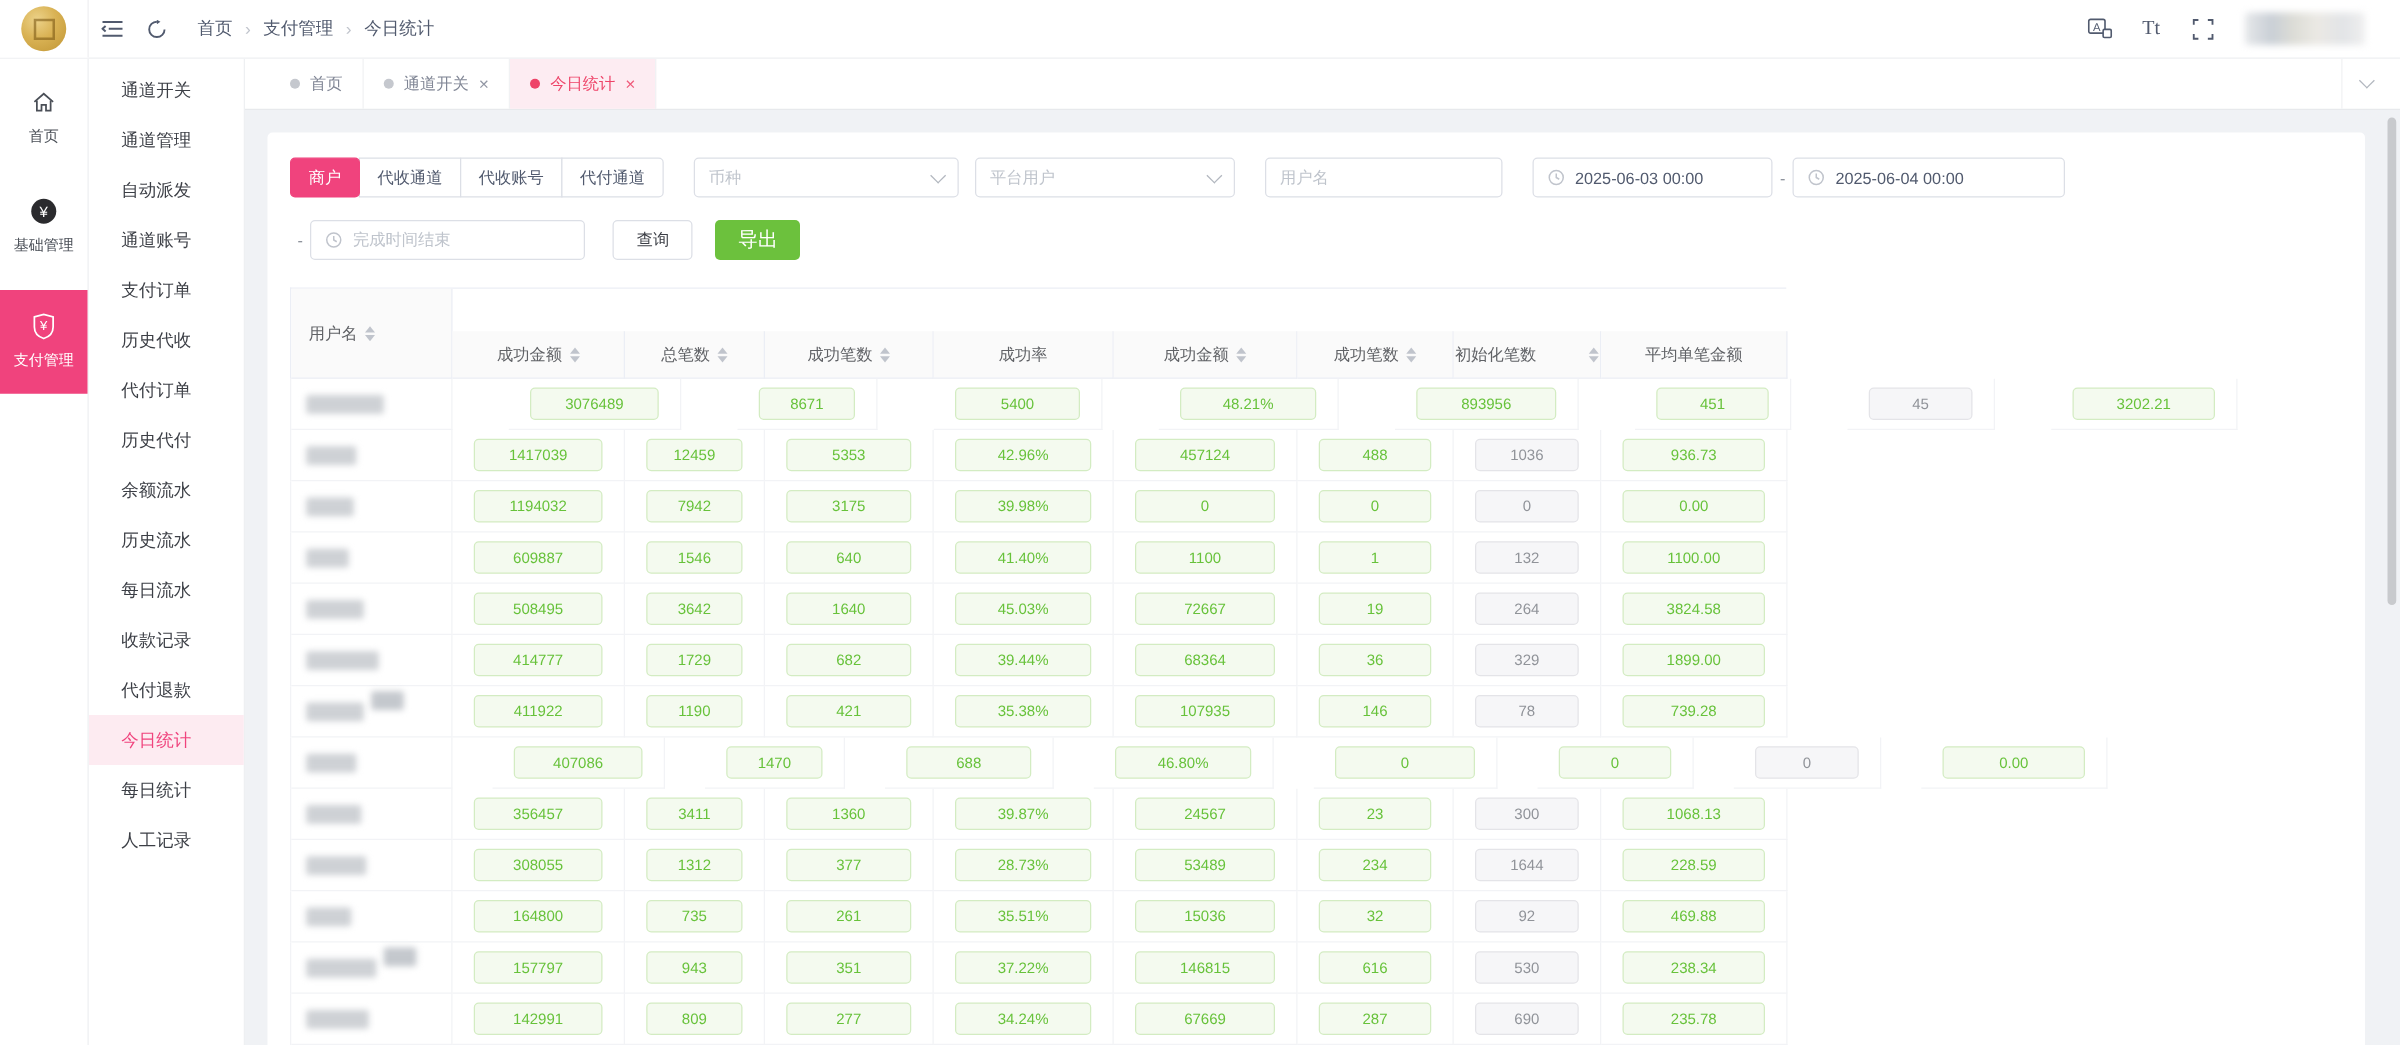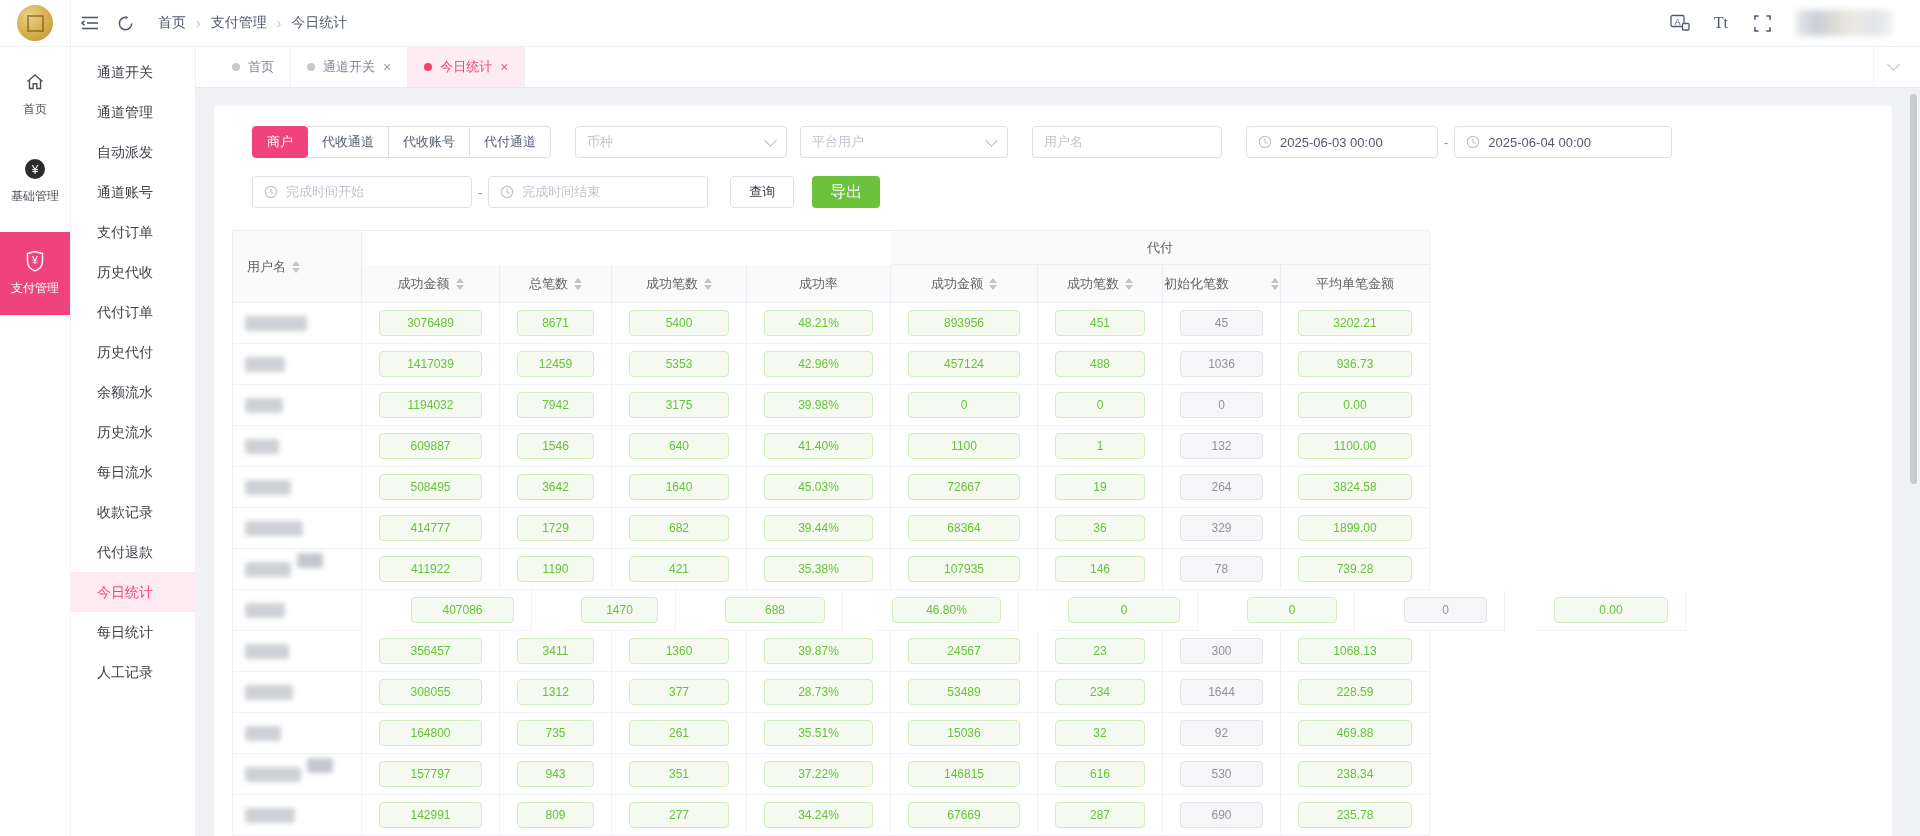--- a/index.html
+++ b/index.html
@@ -51,21 +51,21 @@
   .tab.active .dot{background:#ee4368;}
   .tab-close{font-size:14px;line-height:1;opacity:.85;cursor:pointer;}
   .tab-more{position:absolute;right:8px;top:0;height:41px;width:38px;border-left:1px solid #f1f2f4;
             display:flex;align-items:center;justify-content:center;cursor:pointer;}
   .caret-down{display:inline-block;width:8px;height:8px;border-right:1.6px solid #b2b7bf;
               border-bottom:1.6px solid #b2b7bf;transform:rotate(45deg);margin-top:-4px;}
 
   
   .card{position:absolute;left:18px;top:60px;width:1678px;height:760px;background:#fff;
         border-radius:4px;padding:20px 0 0 18px;box-sizing:border-box;overflow:hidden;}
-  .row1,.row2{display:flex;align-items:center;margin-left:20px;}
+  .row1,.row2{display:flex;align-items:center;}
   .row2{margin-top:18px;}
   .seg-group{display:flex;}
   .seg{height:32px;box-sizing:border-box;border:1px solid #dcdfe6;background:#fff;color:#515a6e;
        font-size:13px;padding:0 14px;cursor:pointer;margin-left:-1px;}
   .seg:first-child{margin-left:0;border-radius:4px 0 0 4px;}
   .seg:last-child{border-radius:0 4px 4px 0;}
   .seg.active{background:#f0437d;border-color:#f0437d;color:#fff;border-radius:4px;position:relative;z-index:2;}
   .ctl{height:32px;box-sizing:border-box;border:1px solid #dcdfe6;border-radius:4px;background:#fff;
        display:flex;align-items:center;padding:0 11px;font-size:13px;color:#515a6e;gap:8px;}
   .ph{color:#bfc4cc;}
@@ -275,29 +275,20 @@
             <svg width="14" height="14" viewBox="0 0 14 14" fill="none" stroke="#c0c4cc" stroke-width="1.2">
               <circle cx="7" cy="7" r="5.6"></circle>
                 <path d="M7 3.8 V7 L9.4 8.4"></path>
             </svg>
           </span>
           <span class="datev">2025-06-04 00:00</span>
         </div>
       </div>
 
       <div class="row2">
-        <div class="ctl w-time">
-          <span class="clock">
-            <svg width="14" height="14" viewBox="0 0 14 14" fill="none" stroke="#c0c4cc" stroke-width="1.2">
-              <circle cx="7" cy="7" r="5.6"></circle>
-                <path d="M7 3.8 V7 L9.4 8.4"></path>
-            </svg>
-          </span>
-          <span class="ph">完成时间开始</span>
-        </div>
         <span class="dash">-</span>
         <div class="ctl w-time">
           <span class="clock">
             <svg width="14" height="14" viewBox="0 0 14 14" fill="none" stroke="#c0c4cc" stroke-width="1.2">
               <circle cx="7" cy="7" r="5.6"></circle>
                 <path d="M7 3.8 V7 L9.4 8.4"></path>
             </svg>
           </span>
           <span class="ph">完成时间结束</span>
         </div>
@@ -307,21 +298,20 @@
 
       <div class="table">
         <div class="t-head" id="thead" style="grid-template-columns: 129px 138px 112px 135px 144px 147px 125px 118px 149px;">
             <div class="hc user" style="grid-area: 1 / 1 / 3;">
               <span class="hc-label">用户名</span>
               <span class="sort">
                 <i class="up"></i>
                 <i class="dn"></i>
               </span>
             </div>
-            <div class="hc group" style="grid-area: 1 / 6 / auto / 10;">代付</div>
             <div class="hc sub" style="grid-area: 2 / 2;">
               <span class="hc-label">成功金额</span>
               <span class="sort">
                 <i class="up"></i>
                 <i class="dn"></i>
               </span>
             </div>
             <div class="hc sub" style="grid-area: 2 / 3;">
               <span class="hc-label">总笔数</span>
               <span class="sort">
@@ -358,21 +348,21 @@
               <span class="sort">
                 <i class="up"></i>
                 <i class="dn"></i>
               </span>
             </div>
             <div class="hc sub" style="grid-area: 2 / 9;">
               <span class="hc-label">平均单笔金额</span>
             </div>
           </div>
         <div id="tbody">
-            <div class="t-row" style="grid-template-columns: 129px 138px 112px 135px 144px 147px 125px 118px 149px;">
+            <div class="t-row" style="grid-template-columns: 129px 138px 112px 135px 144px 147px 125px 118px 149px; gap: 45px;">
               <div class="bc user">
                 <span class="name-blur" style="width: 62px;"></span>
               </div>
               <div class="bc">
                 <span class="chip">3076489</span>
               </div>
               <div class="bc">
                 <span class="chip">8671</span>
               </div>
               <div class="bc">

